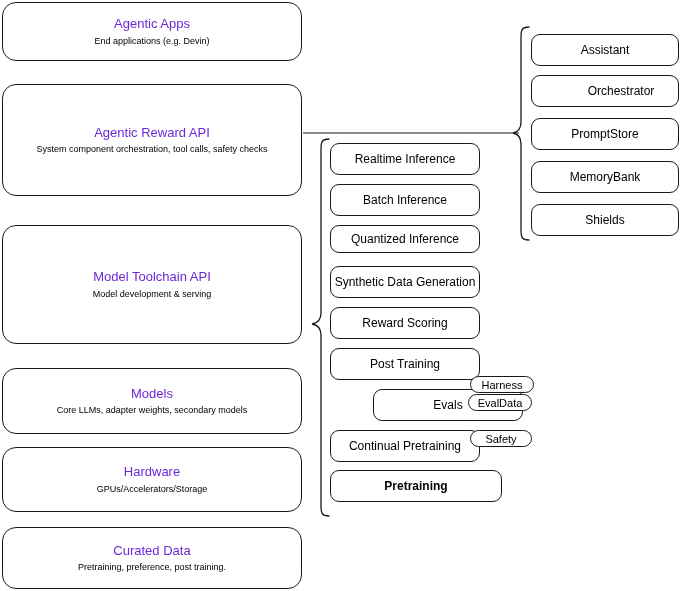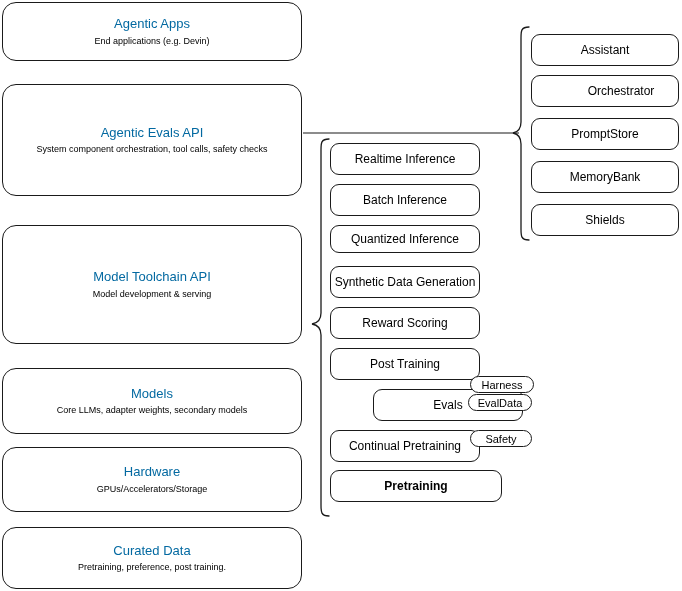--- a/index.html
+++ b/index.html
@@ -32,21 +32,21 @@
     align-items: center;
     justify-content: center;
     text-align: center;
     line-height: 1.25;
   }
   .layer {
     border-radius: 14px;
   }
   .layer .title {
     font-size: 13px;
-    color: #0369a1;
+    color: #6d28d9;
     margin-bottom: 3px;
   }
   .layer .subtitle {
     font-size: 9px;
     color: #000;
   }
   .chip {
     font-size: 12px;
     border-radius: 9px;
   }
@@ -100,21 +100,21 @@
              L 10 367
              C 10 374, 10 378, 18 378" fill="none" stroke="#1a1a1a" stroke-width="1.3" stroke-linecap="round"></path>
   </svg>
 
   <div class="node layer" style="left:2px; top:2px; width:300px; height:59px;">
     <div class="title">Agentic Apps</div>
     <div class="subtitle">End applications (e.g. Devin)</div>
   </div>
 
   <div class="node layer" style="left:2px; top:84px; width:300px; height:112px;">
-    <div class="title">Agentic Evals API</div>
+    <div class="title">Agentic Reward API</div>
     <div class="subtitle">System component orchestration, tool calls, safety checks</div>
   </div>
 
   <div class="node layer" style="left:2px; top:225px; width:300px; height:119px;">
     <div class="title">Model Toolchain API</div>
     <div class="subtitle">Model development &amp; serving</div>
   </div>
 
   <div class="node layer" style="left:2px; top:368px; width:300px; height:66px;">
     <div class="title">Models</div>

